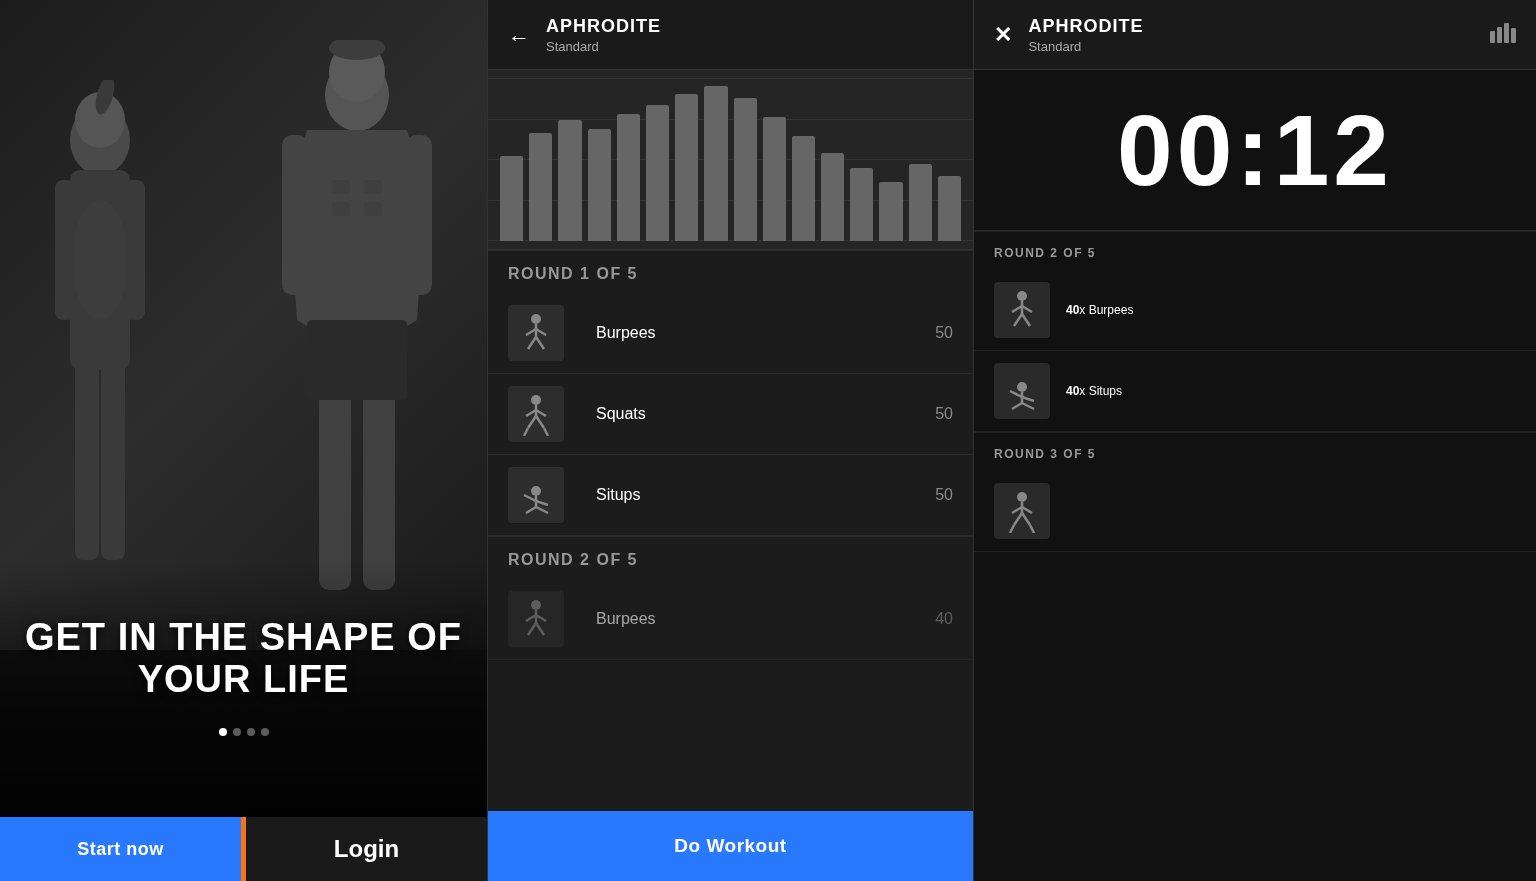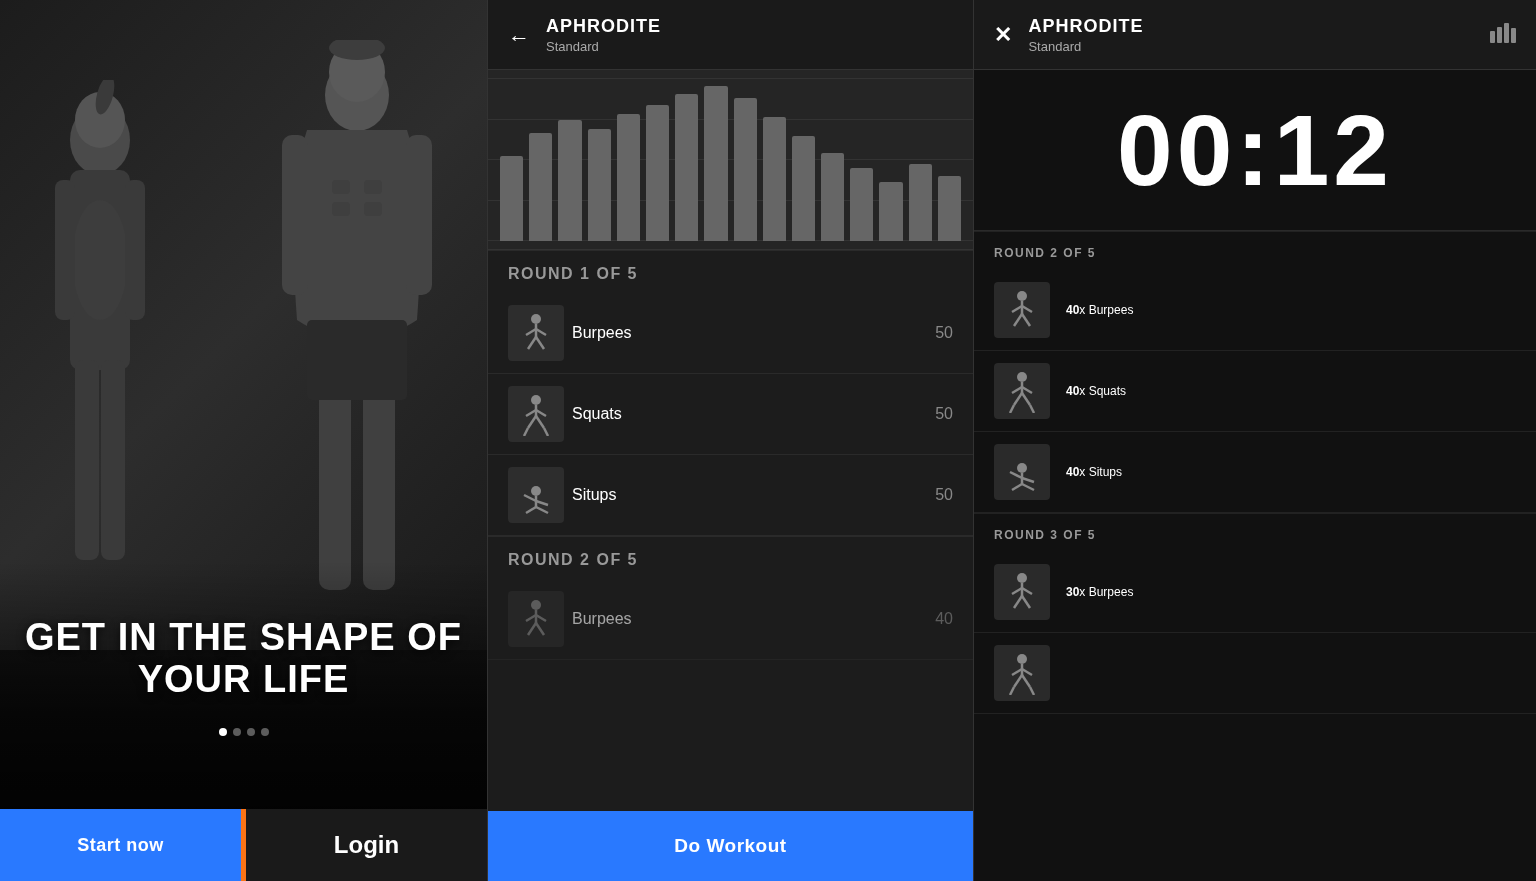--- a/index.html
+++ b/index.html
@@ -86,21 +86,21 @@
     .dot {
       width: 8px; height: 8px;
       border-radius: 50%;
     }
     .dot.active { background: white; }
     .dot.inactive { background: rgba(255,255,255,0.35); }
     .panel-landing .bottom-bar {
       position: absolute;
       bottom: 0;
       left: 0; right: 0;
-      height: 72px;
+      height: 64px;
       display: flex;
       background: #14532d;
     }
     .btn-start {
       flex: 1;
       background: #2979FF;
       color: white;
       font-size: 18px;
       font-weight: 700;
       border: none;
@@ -203,21 +203,21 @@
       letter-spacing: 1.5px;
       text-transform: uppercase;
       border-top: 1px solid #2a2a2a;
     }
     .exercise-item {
       display: flex;
       align-items: center;
       padding: 12px 20px;
       border-bottom: 1px solid #2a2a2a;
       background: #1c1c1c;
-      gap: 8px;
+      gap: 32px;
       cursor: pointer;
     }
     .exercise-thumb {
       width: 56px;
       height: 56px;
       background: #2d2d2d;
       border-radius: 4px;
       flex-shrink: 0;
       display: flex;
       align-items: center;
@@ -577,37 +577,20 @@
           <line x1="22" y1="18" x2="32" y2="24" stroke="#888" stroke-width="2.5"></line>
           <line x1="22" y1="26" x2="14" y2="38" stroke="#888" stroke-width="2.5"></line>
           <line x1="22" y1="26" x2="30" y2="38" stroke="#888" stroke-width="2.5"></line>
         </svg>
       </div>
       <span class="timer-exercise-label">
         <strong>40</strong>x Burpees
       </span>
     </div>
 
-    <div class="timer-exercise-item">
-      <div class="timer-exercise-thumb">
-        <svg class="stick-figure" viewBox="0 0 44 44" xmlns="http://www.w3.org/2000/svg">
-          <circle cx="22" cy="8" r="5" fill="#888"></circle>
-          <line x1="22" y1="13" x2="22" y2="24" stroke="#888" stroke-width="2.5"></line>
-          <line x1="22" y1="18" x2="12" y2="24" stroke="#888" stroke-width="2.5"></line>
-          <line x1="22" y1="18" x2="32" y2="24" stroke="#888" stroke-width="2.5"></line>
-          <line x1="22" y1="24" x2="14" y2="36" stroke="#888" stroke-width="2.5"></line>
-          <line x1="14" y1="36" x2="10" y2="44" stroke="#888" stroke-width="2.5"></line>
-          <line x1="22" y1="24" x2="30" y2="36" stroke="#888" stroke-width="2.5"></line>
-          <line x1="30" y1="36" x2="34" y2="44" stroke="#888" stroke-width="2.5"></line>
-        </svg>
-      </div>
-      <span class="timer-exercise-label">
-        <strong>40</strong>x Squats
-      </span>
-    </div>
 
     <div class="timer-exercise-item">
       <div class="timer-exercise-thumb">
         <svg class="stick-figure" viewBox="0 0 44 44" xmlns="http://www.w3.org/2000/svg">
           <circle cx="22" cy="18" r="5" fill="#888"></circle>
           <line x1="22" y1="23" x2="22" y2="34" stroke="#888" stroke-width="2.5"></line>
           <line x1="22" y1="28" x2="10" y2="22" stroke="#888" stroke-width="2.5"></line>
           <line x1="22" y1="28" x2="34" y2="32" stroke="#888" stroke-width="2.5"></line>
           <line x1="22" y1="34" x2="12" y2="40" stroke="#888" stroke-width="2.5"></line>
           <line x1="22" y1="34" x2="34" y2="40" stroke="#888" stroke-width="2.5"></line>
@@ -615,35 +598,20 @@
       </div>
       <span class="timer-exercise-label">
         <strong>40</strong>x Situps
       </span>
     </div>
 
     <div class="timer-round-header">
       <span>ROUND 3 OF 5</span>
     </div>
 
-    <div class="timer-exercise-item">
-      <div class="timer-exercise-thumb">
-        <svg class="stick-figure" viewBox="0 0 44 44" xmlns="http://www.w3.org/2000/svg">
-          <circle cx="22" cy="8" r="5" fill="#888"></circle>
-          <line x1="22" y1="13" x2="22" y2="26" stroke="#888" stroke-width="2.5"></line>
-          <line x1="22" y1="18" x2="12" y2="24" stroke="#888" stroke-width="2.5"></line>
-          <line x1="22" y1="18" x2="32" y2="24" stroke="#888" stroke-width="2.5"></line>
-          <line x1="22" y1="26" x2="14" y2="38" stroke="#888" stroke-width="2.5"></line>
-          <line x1="22" y1="26" x2="30" y2="38" stroke="#888" stroke-width="2.5"></line>
-        </svg>
-      </div>
-      <span class="timer-exercise-label">
-        <strong>30</strong>x Burpees
-      </span>
-    </div>
 
     <div class="timer-exercise-item">
       <div class="timer-exercise-thumb">
         <svg class="stick-figure" viewBox="0 0 44 44" xmlns="http://www.w3.org/2000/svg">
           <circle cx="22" cy="8" r="5" fill="#888"></circle>
           <line x1="22" y1="13" x2="22" y2="24" stroke="#888" stroke-width="2.5"></line>
           <line x1="22" y1="18" x2="12" y2="24" stroke="#888" stroke-width="2.5"></line>
           <line x1="22" y1="18" x2="32" y2="24" stroke="#888" stroke-width="2.5"></line>
           <line x1="22" y1="24" x2="14" y2="36" stroke="#888" stroke-width="2.5"></line>
           <line x1="14" y1="36" x2="10" y2="44" stroke="#888" stroke-width="2.5"></line>

